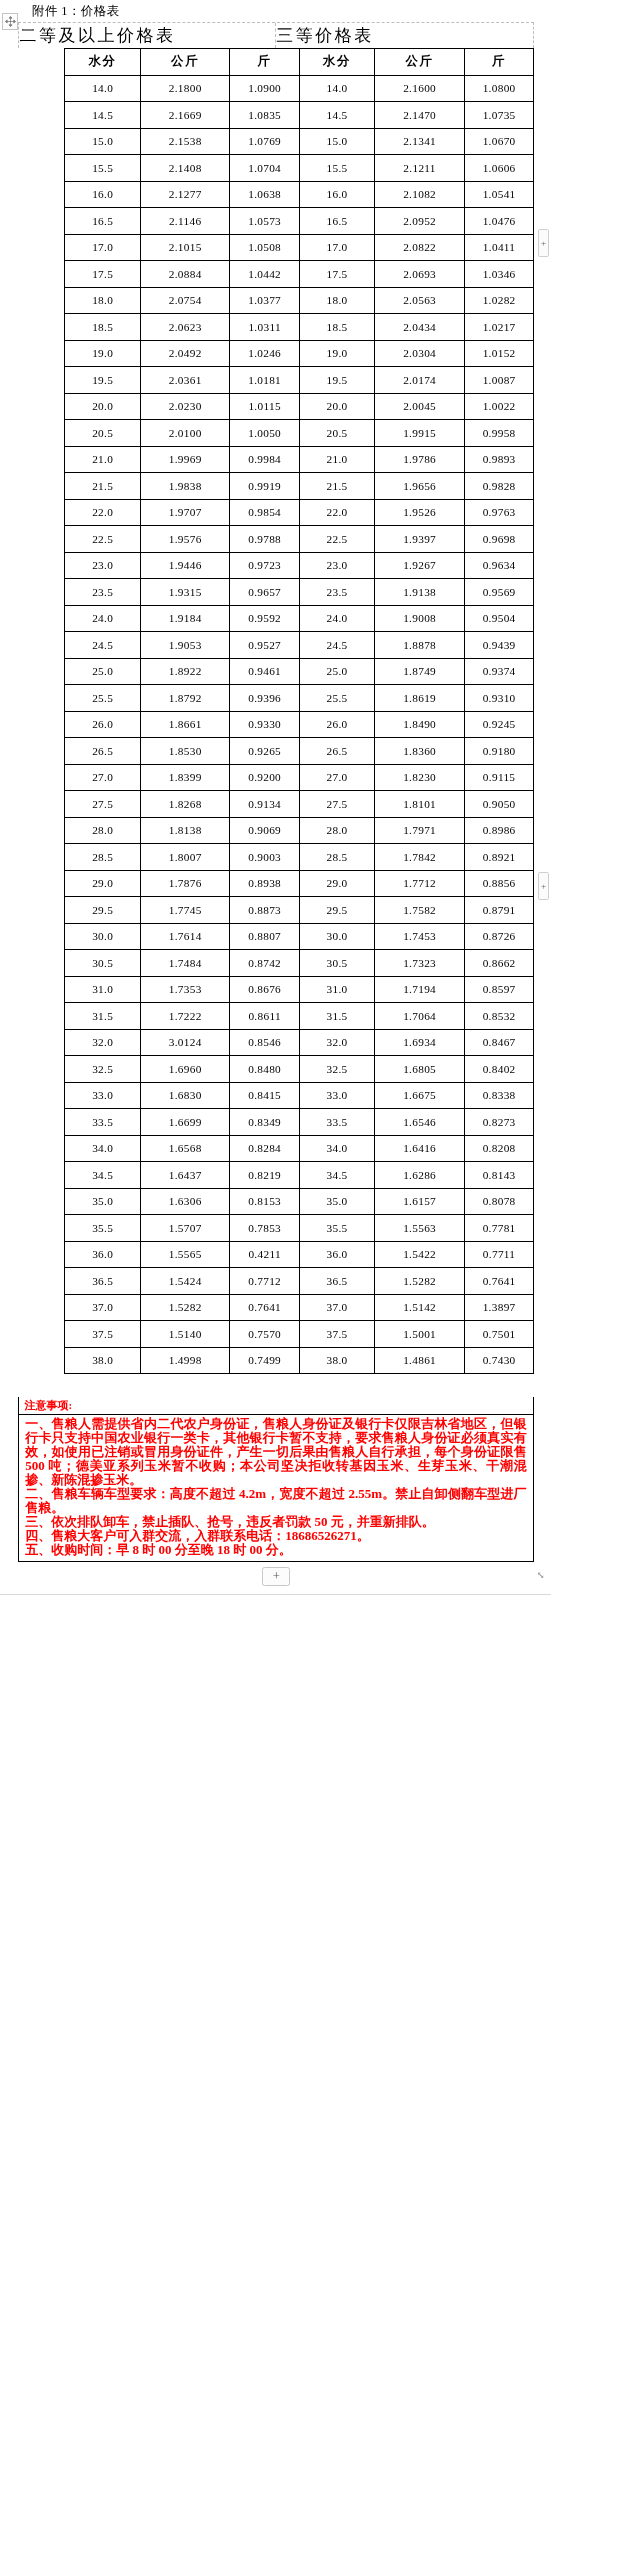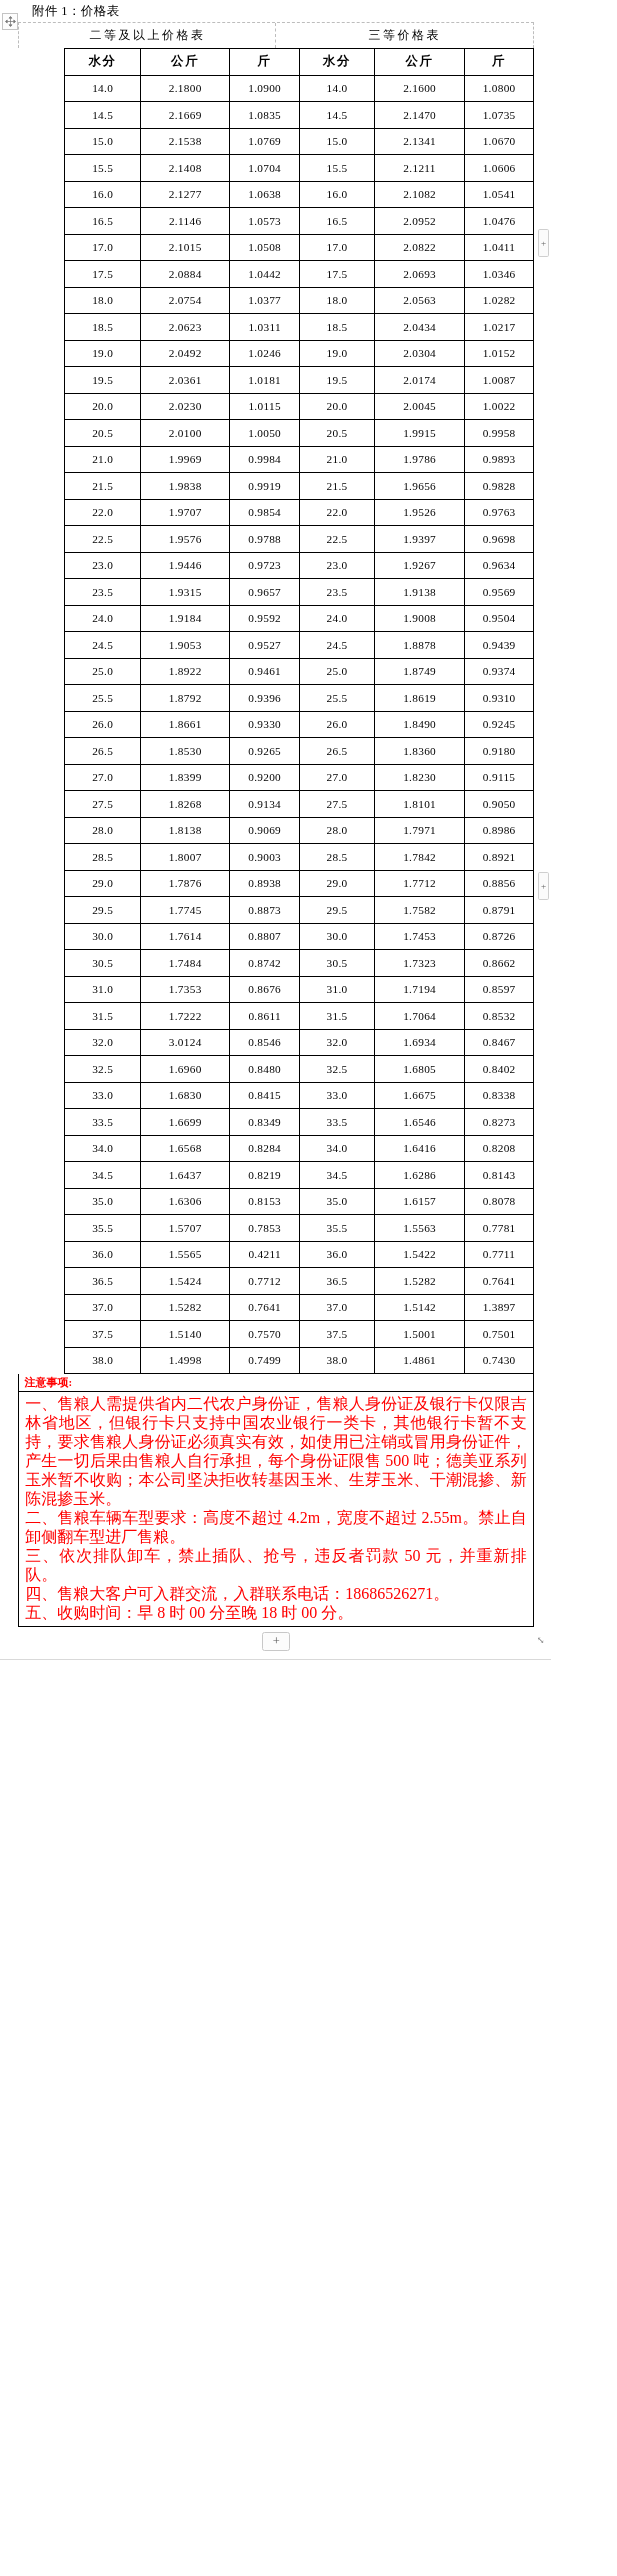--- a/index.html
+++ b/index.html
@@ -46,22 +46,22 @@
     border-bottom:none;
     padding:0;
     box-sizing:border-box;
   }
   .caption-band{
     display:flex;
     width:100%;
   }
   .caption-cell{
     flex:1 1 50%;
-    text-align:center;
-    font-size:12px;
+    text-align:left;
+    font-size:17px;
     line-height:25px;
     height:25px;
     letter-spacing:2.5px;
     border-right:0.8px dashed #bdbdbd;
     box-sizing:border-box;
   }
   .caption-cell:last-child{border-right:none;}
 
   
   table.price{
@@ -101,29 +101,30 @@
   }
   .notes-head{
     color:#ff0000;
     font-weight:700;
     font-size:11px;
     line-height:15px;
     padding:0.8px 0 0.8px 5px;
     border-left:0.8px solid #000;
     border-right:0.8px solid #000;
     box-sizing:border-box;
+    margin-top:23px;
   }
   .notes-body{
     border:0.8px solid #000;
     box-sizing:border-box;
     padding:2.5px 6.7px 4.2px 5.8px;
     color:#ff0000;
-    font-weight:400;
-    font-size:16px;
-    line-height:19px;
+    font-weight:700;
+    font-size:13px;
+    line-height:14px;
     text-align:justify;
     text-justify:inter-ideograph;
   }
   .notes-body p{margin:0;}
 
   
   .bottom-bar{
     position:relative;
     height:33px;
     margin:0 16.7px 0 18.4px;

